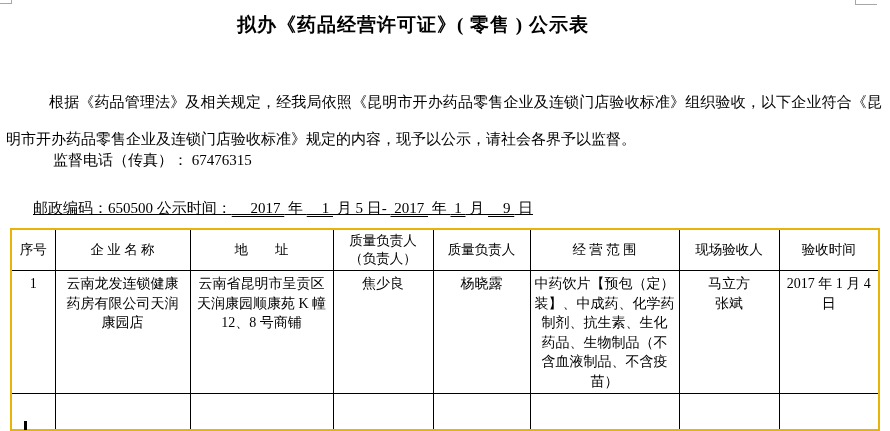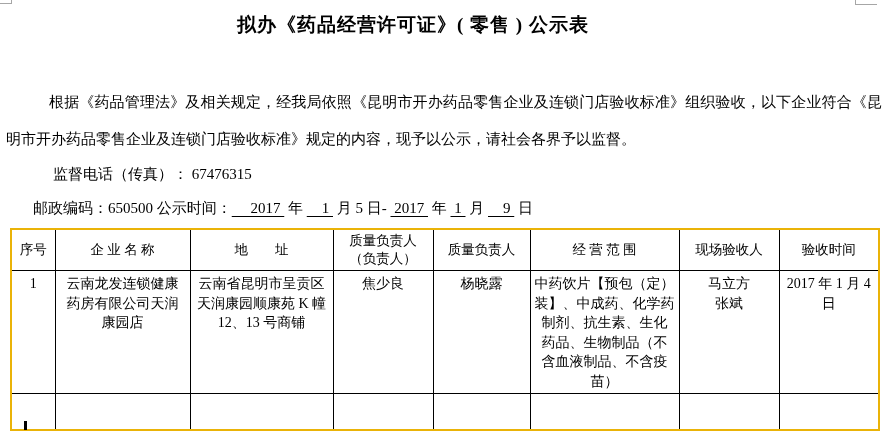--- a/index.html
+++ b/index.html
@@ -33,27 +33,27 @@
     font-size: 19px; font-weight: bold; letter-spacing: 1px;
   }
 
   .notice-paragraph {
     position: absolute; top: 84px; left: 6px; width: 876px;
     font-size: 15px; line-height: 37px;
     text-align: justify; text-justify: inter-ideograph;
     text-indent: 43px;
   }
 
-  .contact-line { position: absolute; top: 165px; left: 0; width: 890px; height: 20px; font-size: 15px; }
+  .contact-line { position: absolute; top: 151px; left: 0; width: 890px; height: 20px; font-size: 15px; }
   .contact-line .phone   { position: absolute; left: 53px;  white-space: pre; }
   .contact-line .address { position: absolute; left: 437px; white-space: pre; }
 
   .publish-line {
     position: absolute; top: 199px; left: 33px;
-    font-size: 15px; white-space: pre;
+    font-size: 15px; white-space: pre; text-decoration: underline;
   }
   .publish-line .u { text-decoration: underline; text-underline-offset: 3px; }
 
   table.license-table {
     position: absolute; top: 228px; left: 10px;
     width: 868px;
     border-collapse: collapse; table-layout: fixed;
     border: 2px solid #eab308;
     font-size: 14px;
   }
@@ -124,21 +124,21 @@
     </tr>
   </thead>
   <tbody>
     <tr class="row-data">
       <td>1</td>
       <td>云南龙发连锁健康
 药房有限公司天润
 康园店</td>
       <td>云南省昆明市呈贡区
 天润康园顺康苑 K 幢
-12、13 号商铺</td>
+12、8 号商铺</td>
       <td>焦少良</td>
       <td>杨晓露</td>
       <td>中药饮片【预包（定）
 装】、中成药、化学药
 制剂、抗生素、生化
 药品、生物制品（不
 含血液制品、不含疫
 苗）</td>
       <td>马立方
 张斌</td>

